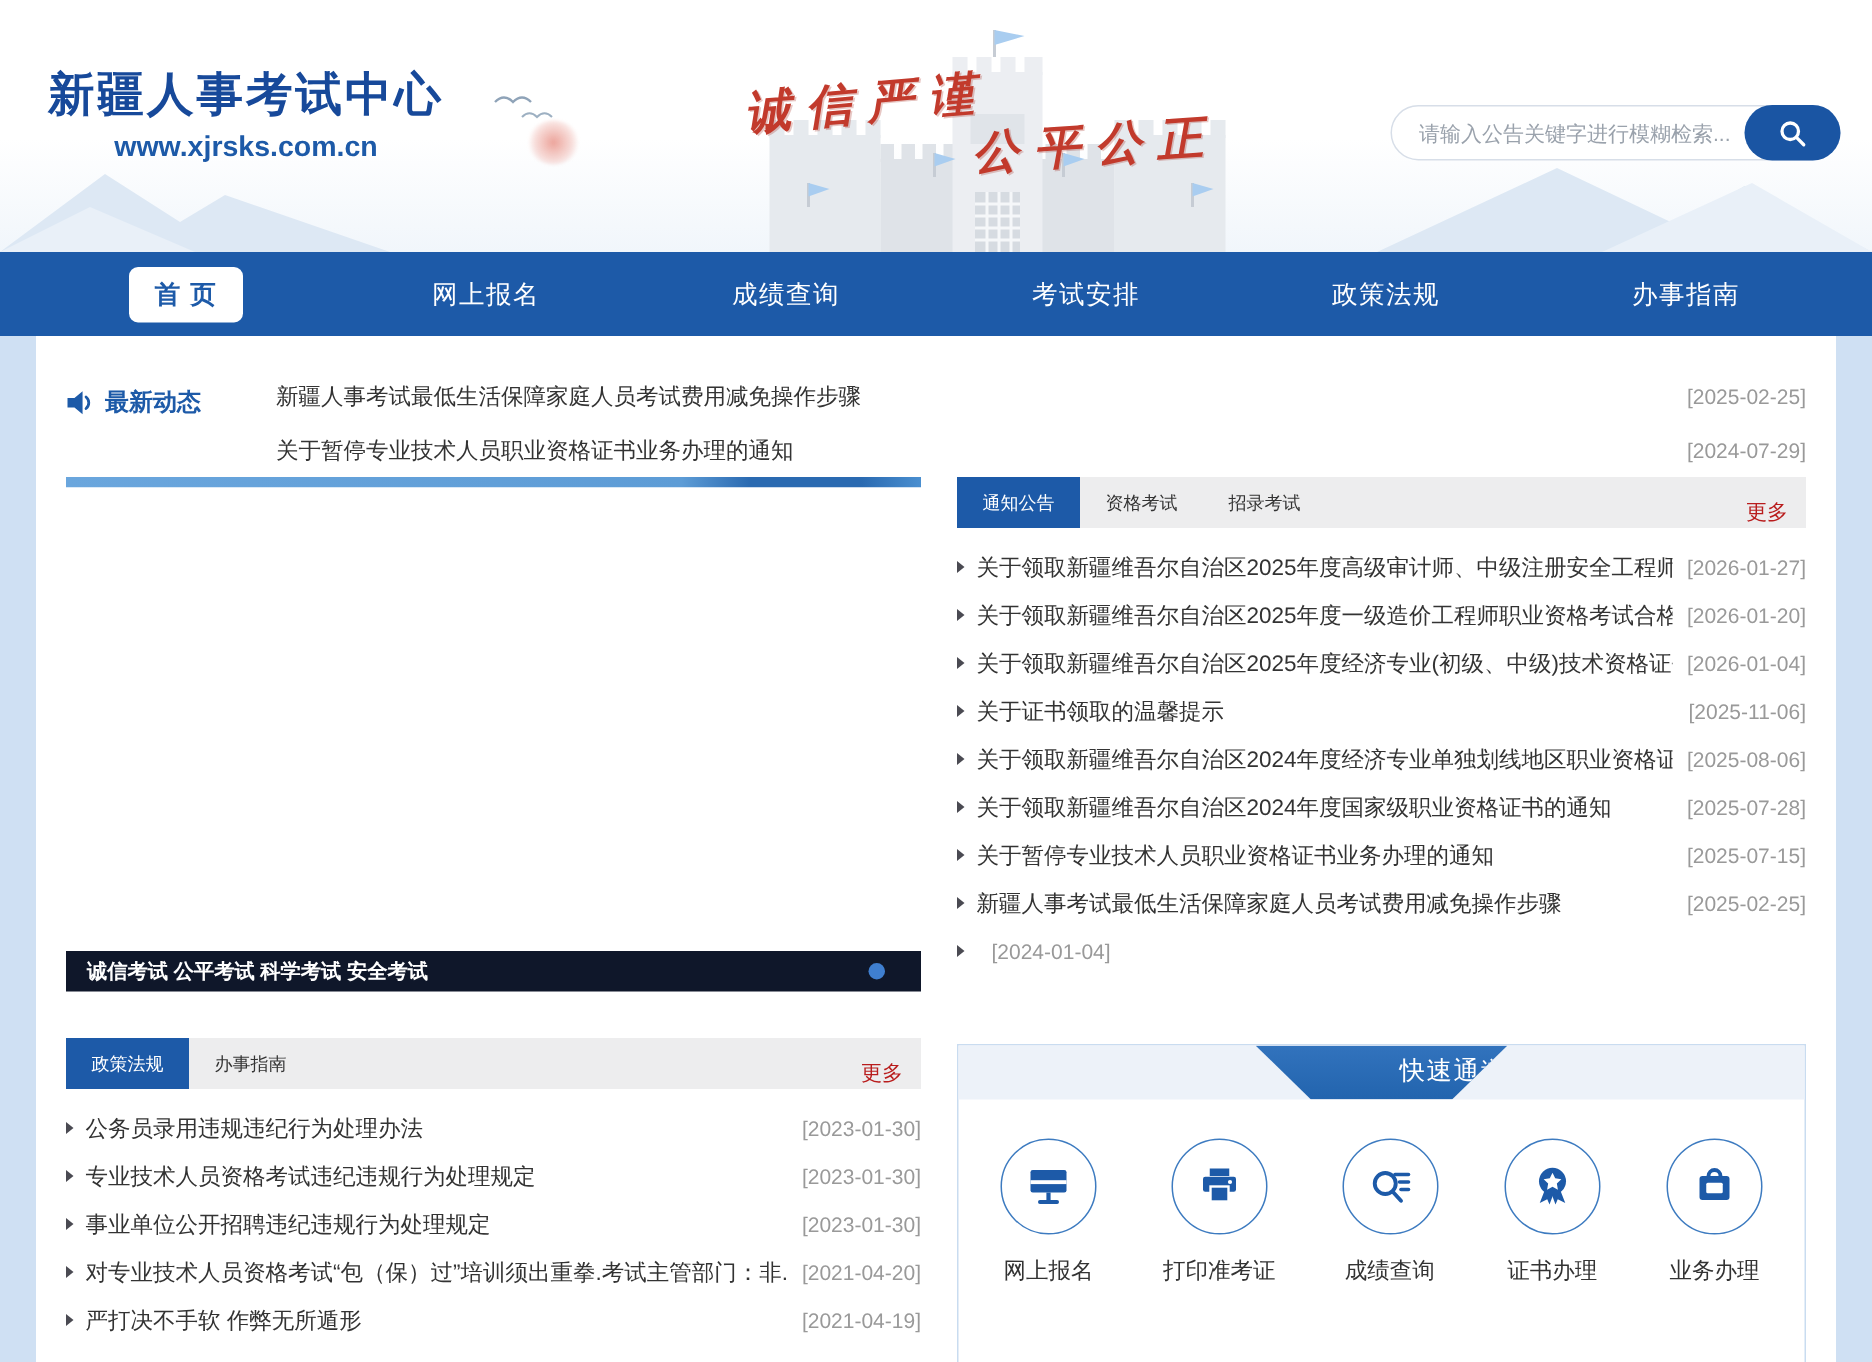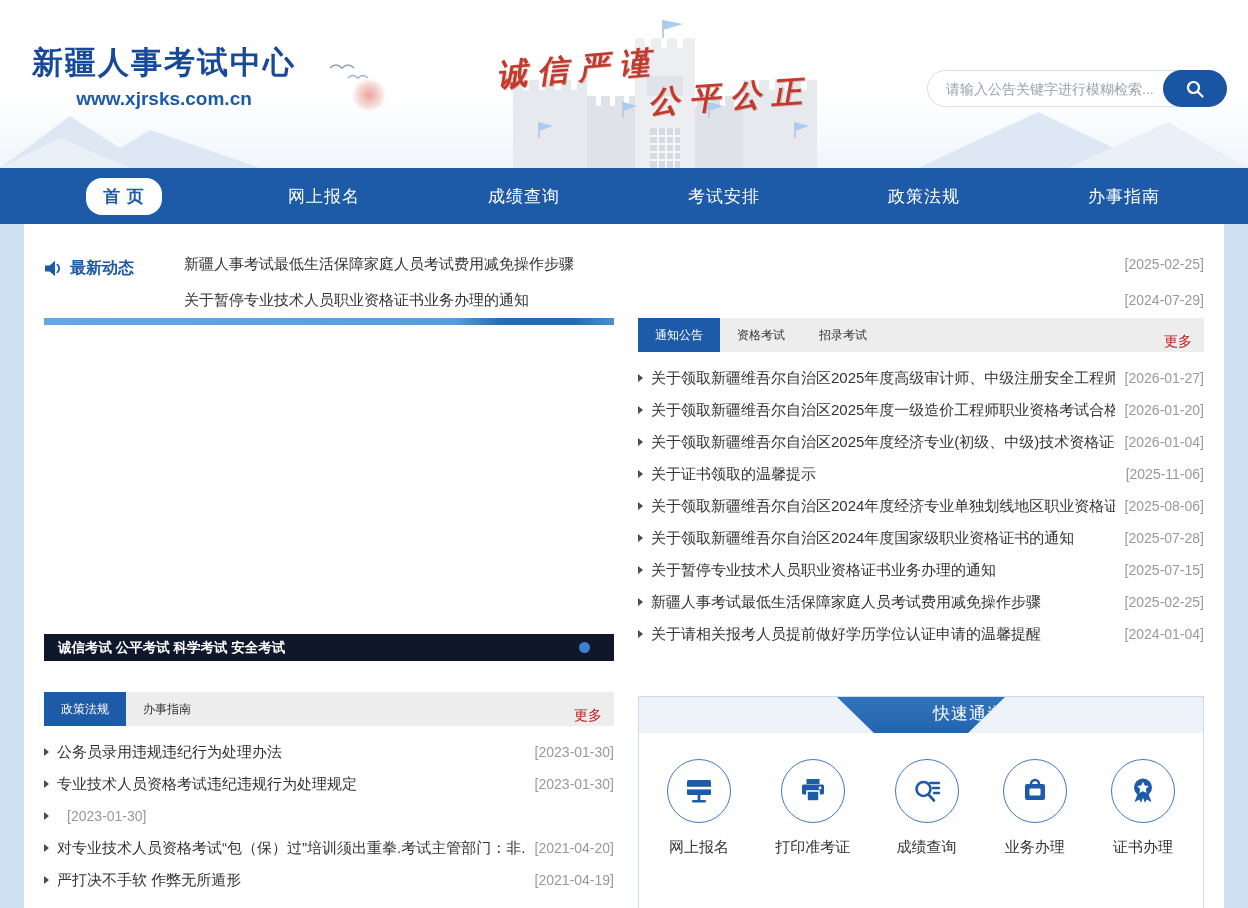--- a/index.html
+++ b/index.html
@@ -23,21 +23,21 @@
   .search-input { width:100%; height:37px; border:1px solid #d7dee8; border-radius:19px; background:#fff;
                   padding:0 72px 0 18px; font-size:14px; color:#333; outline:none; font-family:inherit; }
   .search-input::placeholder { color:#9aa2ac; }
   .search-btn { position:absolute; right:0; top:0; width:64px; height:37px; border:none; border-radius:19px;
                 background:#1a55a3; cursor:pointer; display:flex; align-items:center; justify-content:center; }
 
   
   .nav { height:56px; background:#1d5aa8; }
   .nav-inner { width:1200px; margin:0 auto; height:56px; display:grid; grid-template-columns:repeat(6,1fr); align-items:center; }
   .nav-item { justify-self:center; color:#fff; font-size:17px; cursor:pointer; letter-spacing:1px; }
-  .nav-item.active { background:#fff; color:#1d5aa8; border-radius:16px; padding:7px 17px; font-weight:bold; }
+  .nav-item.active { background:#fff; color:#1d5aa8; border-radius:6px; padding:7px 17px; font-weight:bold; }
 
   
   .content { width:1200px; margin:0 auto; background:#fff; height:692px; padding:0 20px; }
 
   .latest { display:flex; padding-top:22px; height:94px; }
   .latest-label { width:140px; display:flex; align-items:center; gap:7px; padding-top:8px; height:36px; }
   .latest-label span { color:#1d5aa8; font-size:16px; font-weight:bold; }
   .latest-list { flex:1; }
   .latest-row { display:flex; align-items:center; height:36px; }
   .latest-title { flex:1; font-size:15px; color:#333; cursor:pointer; }
@@ -228,20 +228,21 @@
             <div class="news-title">公务员录用违规违纪行为处理办法</div>
             <div class="news-date">[2023-01-30]</div>
           </div>
           <div class="news-row">
             <span class="tri"></span>
             <div class="news-title">专业技术人员资格考试违纪违规行为处理规定</div>
             <div class="news-date">[2023-01-30]</div>
           </div>
           <div class="news-row">
             <span class="tri"></span>
+            <div class="news-title">事业单位公开招聘违纪违规行为处理规定</div>
             <div class="news-date">[2023-01-30]</div>
           </div>
           <div class="news-row">
             <span class="tri"></span>
             <div class="news-title">对专业技术人员资格考试“包（保）过”培训须出重拳.考试主管部门：非...</div>
             <div class="news-date">[2021-04-20]</div>
           </div>
           <div class="news-row">
             <span class="tri"></span>
             <div class="news-title">严打决不手软 作弊无所遁形</div>
@@ -294,21 +295,20 @@
           <div class="news-title">关于暂停专业技术人员职业资格证书业务办理的通知</div>
           <div class="news-date">[2025-07-15]</div>
         </div>
         <div class="news-row">
           <span class="tri"></span>
           <div class="news-title">新疆人事考试最低生活保障家庭人员考试费用减免操作步骤</div>
           <div class="news-date">[2025-02-25]</div>
         </div>
         <div class="news-row">
           <span class="tri"></span>
-          <div class="news-title">关于请相关报考人员提前做好学历学位认证申请的温馨提醒</div>
           <div class="news-date">[2024-01-04]</div>
         </div>
       </div>
 
       <div class="quick">
         <div class="quick-head">
           <div class="quick-title">快速通道</div>
         </div>
         <div class="quick-items">
 
@@ -345,37 +345,37 @@
                 <line x1="22" y1="13" x2="28" y2="13" stroke="#1d5aa8" stroke-width="2.4" stroke-linecap="round"></line>
                 <line x1="23" y1="18" x2="28" y2="18" stroke="#1d5aa8" stroke-width="2.4" stroke-linecap="round"></line>
               </svg>
             </div>
             <div class="quick-label">成绩查询</div>
           </div>
 
           <div class="quick-item">
             <div class="icon-circle">
               <svg width="32" height="32" viewBox="0 0 32 32">
-                <path d="M12 9 a4 4 0 0 1 8 0" stroke="#1d5aa8" stroke-width="2.6" fill="none"></path>
-                <rect x="6" y="9" width="20" height="16" rx="2" fill="#1d5aa8"></rect>
-                <rect x="10.5" y="13.5" width="11" height="7" rx="1" fill="#fff"></rect>
-              </svg>
-            </div>
-            <div class="quick-label">业务办理</div>
-          </div>
-
-          <div class="quick-item">
-            <div class="icon-circle">
-              <svg width="32" height="32" viewBox="0 0 32 32">
                 <polygon points="11,18 7.5,27 12.5,24.5 14,28 17,20" fill="#1d5aa8"></polygon>
                 <polygon points="21,18 24.5,27 19.5,24.5 18,28 15,20" fill="#1d5aa8"></polygon>
                 <circle cx="16" cy="12.5" r="9" fill="#1d5aa8"></circle>
                 <path d="M16 6.8 l1.8 3.7 4.1 .6 -3 2.9 .7 4.1 -3.6 -1.9 -3.6 1.9 .7 -4.1 -3 -2.9 4.1 -.6 z" fill="#fff"></path>
               </svg>
             </div>
             <div class="quick-label">证书办理</div>
           </div>
 
+          <div class="quick-item">
+            <div class="icon-circle">
+              <svg width="32" height="32" viewBox="0 0 32 32">
+                <path d="M12 9 a4 4 0 0 1 8 0" stroke="#1d5aa8" stroke-width="2.6" fill="none"></path>
+                <rect x="6" y="9" width="20" height="16" rx="2" fill="#1d5aa8"></rect>
+                <rect x="10.5" y="13.5" width="11" height="7" rx="1" fill="#fff"></rect>
+              </svg>
+            </div>
+            <div class="quick-label">业务办理</div>
+          </div>
+
         </div>
       </div>
     </div>
   </div>
 </div>
 
 </body></html>

